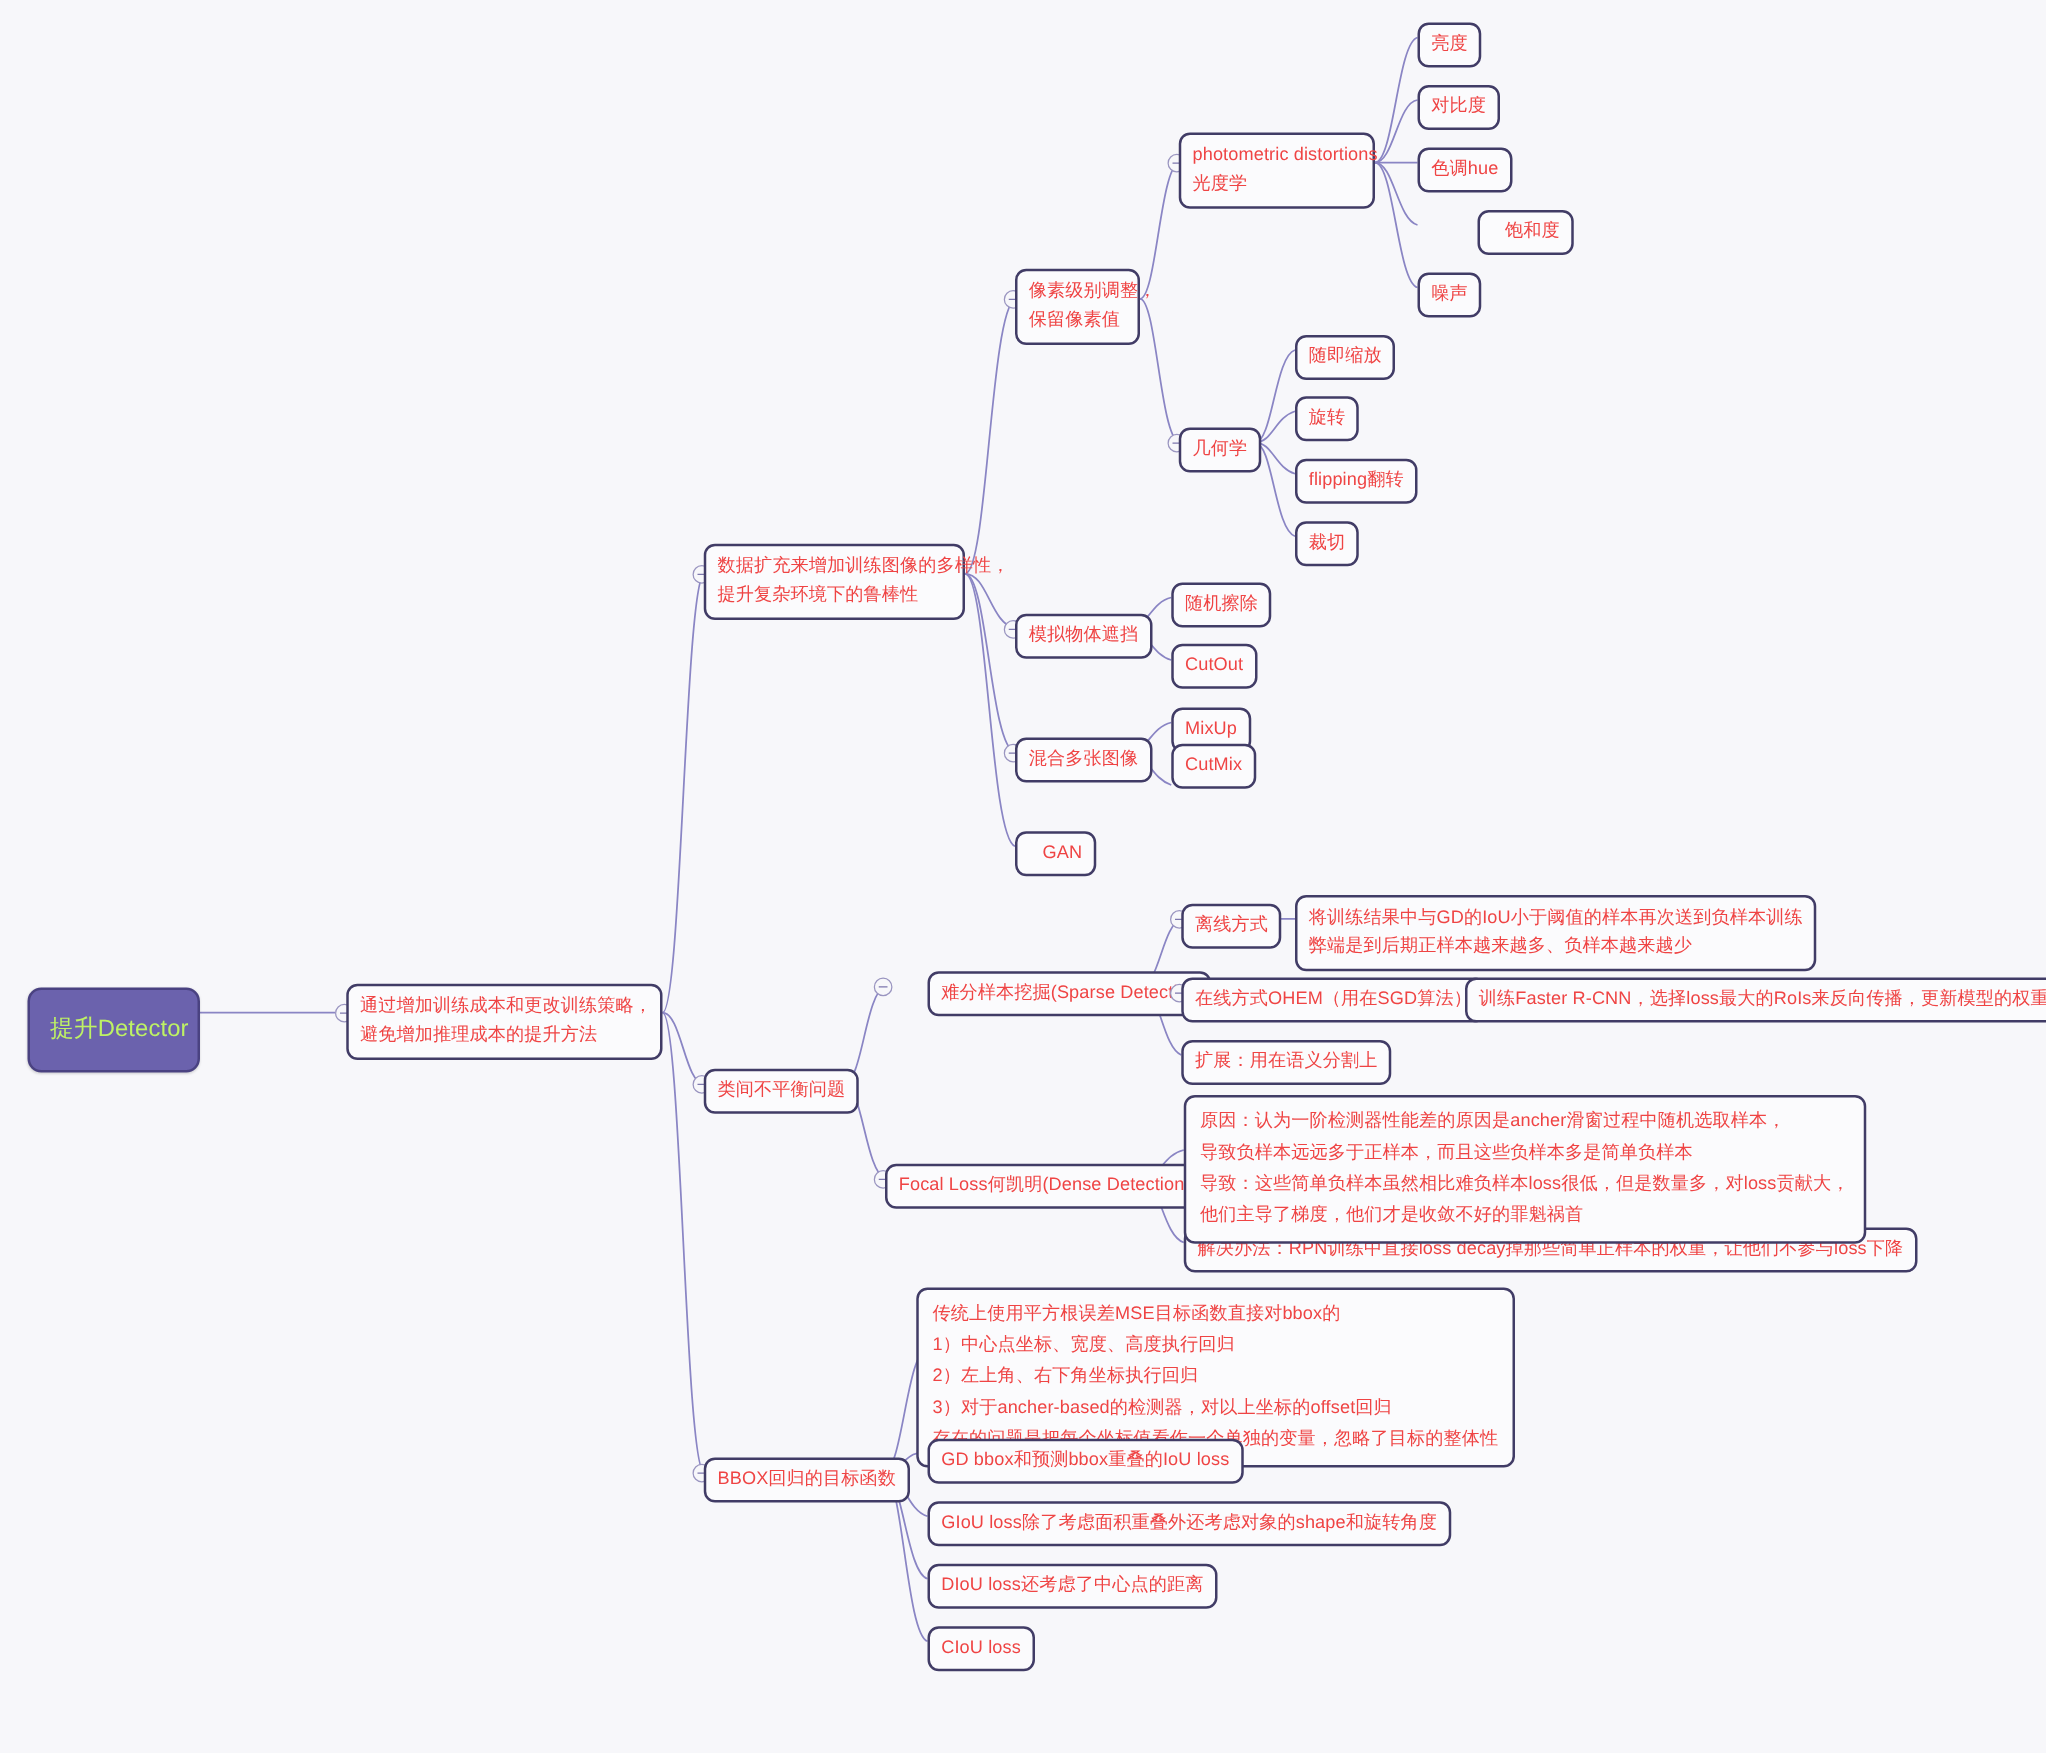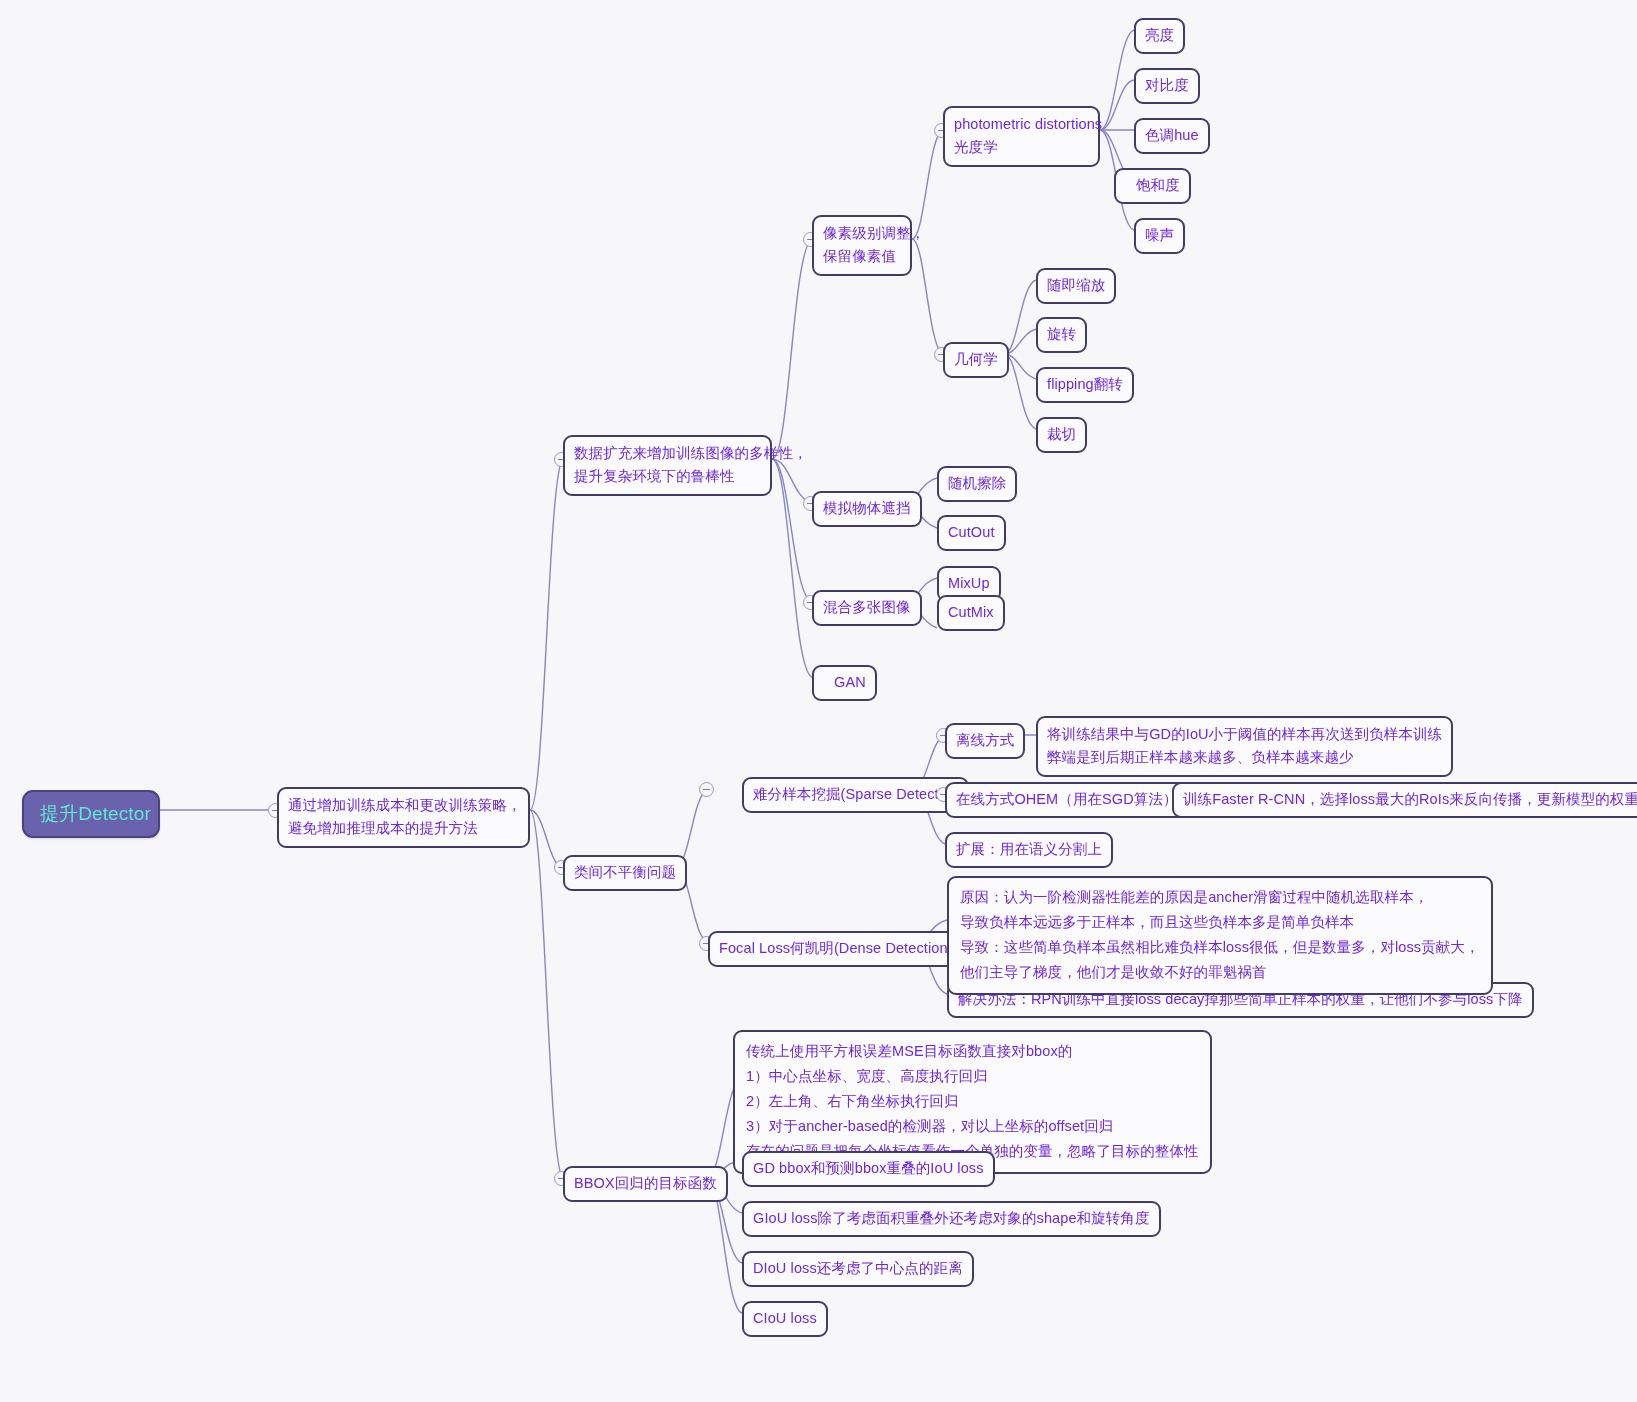--- a/index.html
+++ b/index.html
@@ -14,34 +14,34 @@
   svg.links{position:absolute;left:0;top:0;width:1637px;height:1402px;pointer-events:none;}
   svg.links path{fill:none;stroke:#8a85c4;stroke-width:1.4;}
   svg.links line{stroke:#8a85c4;stroke-width:1.4;}
 
   .node{
     position:absolute;
     box-sizing:border-box;
     background:#fbfbfd;
     border:2.2px solid #413c66;
     border-radius:9px;
-    color:#6d28d9;
+    color:#ef4444;
     font-size:14.5px;
     line-height:21px;
     padding:5px 9px 6px 9px;
     white-space:pre;
     letter-spacing:.1px;
   }
   .node.root{
     background:#6b62ad;
     border:2.2px solid #4a4281;
-    color:#5eead4;
+    color:#bef264;
     font-size:19px;
     line-height:26px;
-    padding:9px 16px;
+    padding:19px 16px;
     border-radius:11px;
     box-shadow:0 1px 2px rgba(0,0,0,.15);
   }
   .node.multi{line-height:23px;}
   .node.big{font-size:14.5px;line-height:25px;padding:7px 11px 8px 11px;}
 
   .collapse{
     position:absolute;
     width:15px;height:15px;
     border:1.3px solid #9a95c0;
@@ -126,21 +126,21 @@
   <div class="node multi" style="left:812px;top:215px;width:100px;">像素级别调整，
 保留像素值</div>
 
   <span class="collapse" style="left:934px;top:123px;"></span>
   <div class="node multi" style="left:943px;top:106px;width:157px;">photometric distortions
 光度学</div>
 
   <div class="node" style="left:1134px;top:18px;">亮度</div>
   <div class="node" style="left:1134px;top:68px;">对比度</div>
   <div class="node" style="left:1134px;top:118px;">色调hue</div>
-  <div class="node" style="left:1114px;top:168px;padding-left:20px;">饱和度</div>
+  <div class="node" style="left:1182px;top:168px;padding-left:20px;">饱和度</div>
   <div class="node" style="left:1134px;top:218px;">噪声</div>
 
   <span class="collapse" style="left:934px;top:347px;"></span>
   <div class="node" style="left:943px;top:342px;">几何学</div>
 
   <div class="node" style="left:1036px;top:268px;">随即缩放</div>
   <div class="node" style="left:1036px;top:317px;">旋转</div>
   <div class="node" style="left:1036px;top:367px;">flipping翻转</div>
   <div class="node" style="left:1036px;top:417px;">裁切</div>
 

